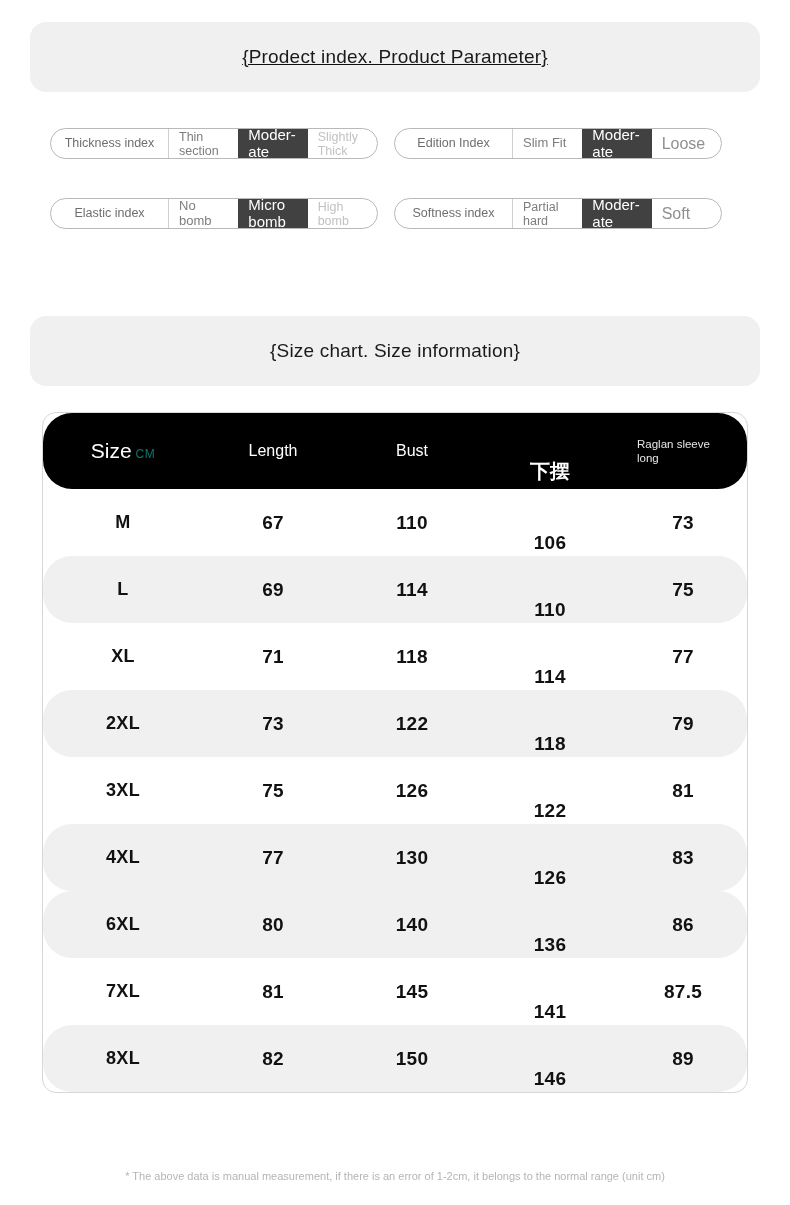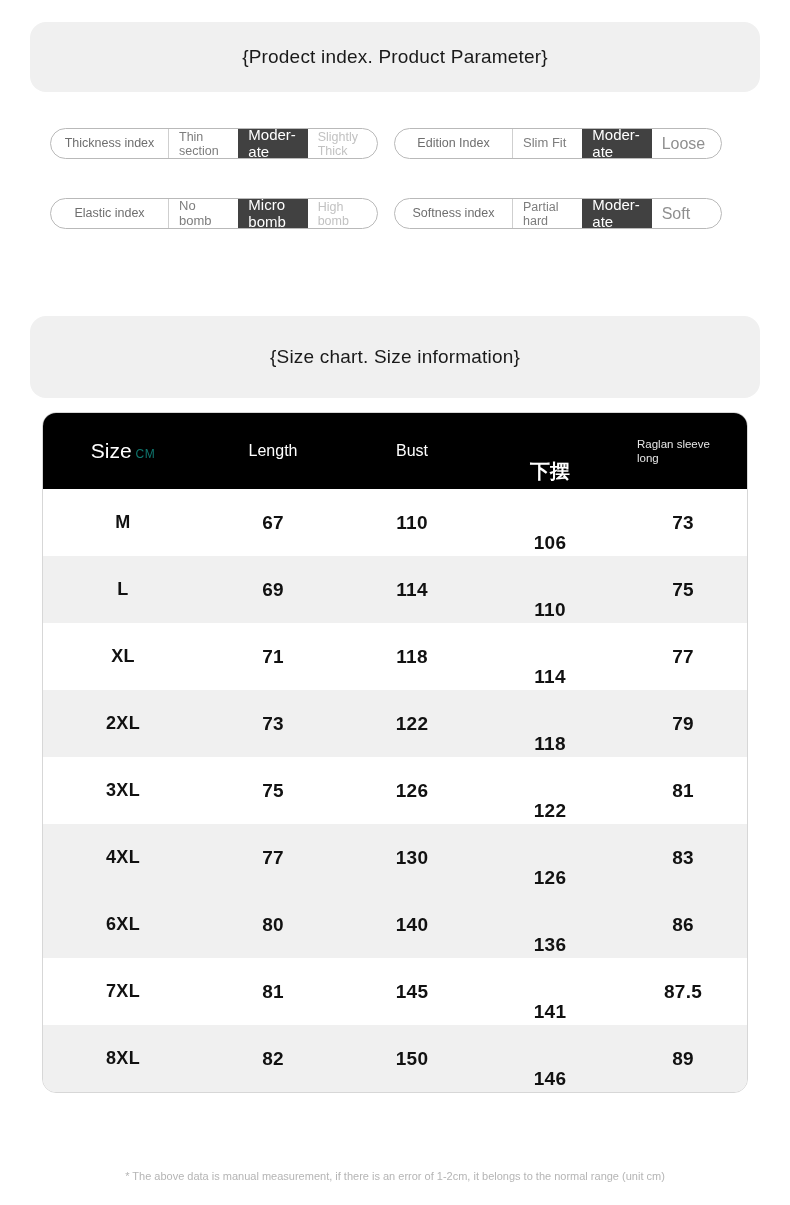--- a/index.html
+++ b/index.html
@@ -26,22 +26,22 @@
     display: flex;
     align-items: center;
     justify-content: center;
   }
   .banner-text {
     font-size: 19px;
     color: #1a1a1a;
     letter-spacing: .2px;
     font-weight: 400;
   }
-  #banner-product { top: 22px; height: 70px; }
-  #banner-size    { top: 316px; height: 82px; }
+  #banner-product { top: 22px; height: 70px; text-decoration: underline; }
+  #banner-size    { top: 316px; height: 70px; }
 
   
   .pill-grid {
     position: absolute;
     left: 0;
     top: 128px;
     width: 790px;
     height: 125px;
   }
   .pill {
@@ -102,20 +102,21 @@
     overflow: hidden;
     border: 1px solid #d7d7d7;
     box-sizing: border-box;
     background: #ffffff;
   }
   .t-row {
     display: flex;
     align-items: center;
     width: 100%;
     box-sizing: border-box;
+    border-radius: 29px;
   }
   .t-head {
     background: #000000;
     height: 76px;
     color: #ffffff;
   }
   .t-body-row { height: 67px; }
   .t-body-row.odd  { background: #ffffff; }
   .t-body-row.even { background: #f0f0f0; }
 

